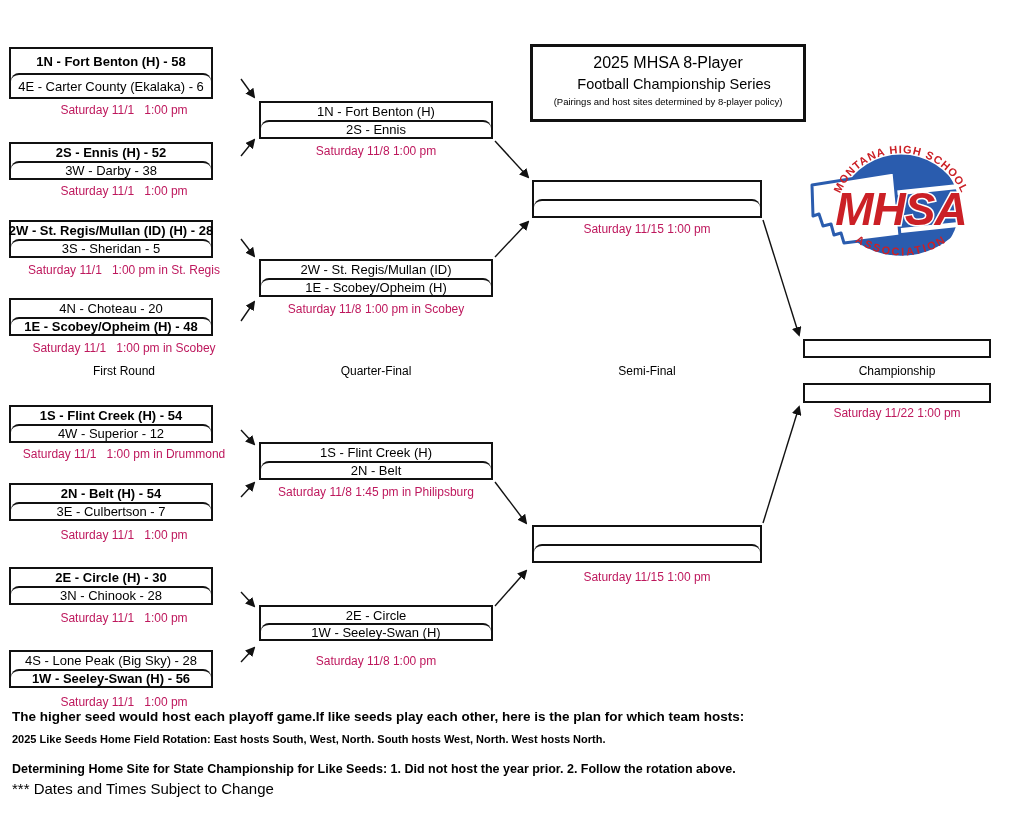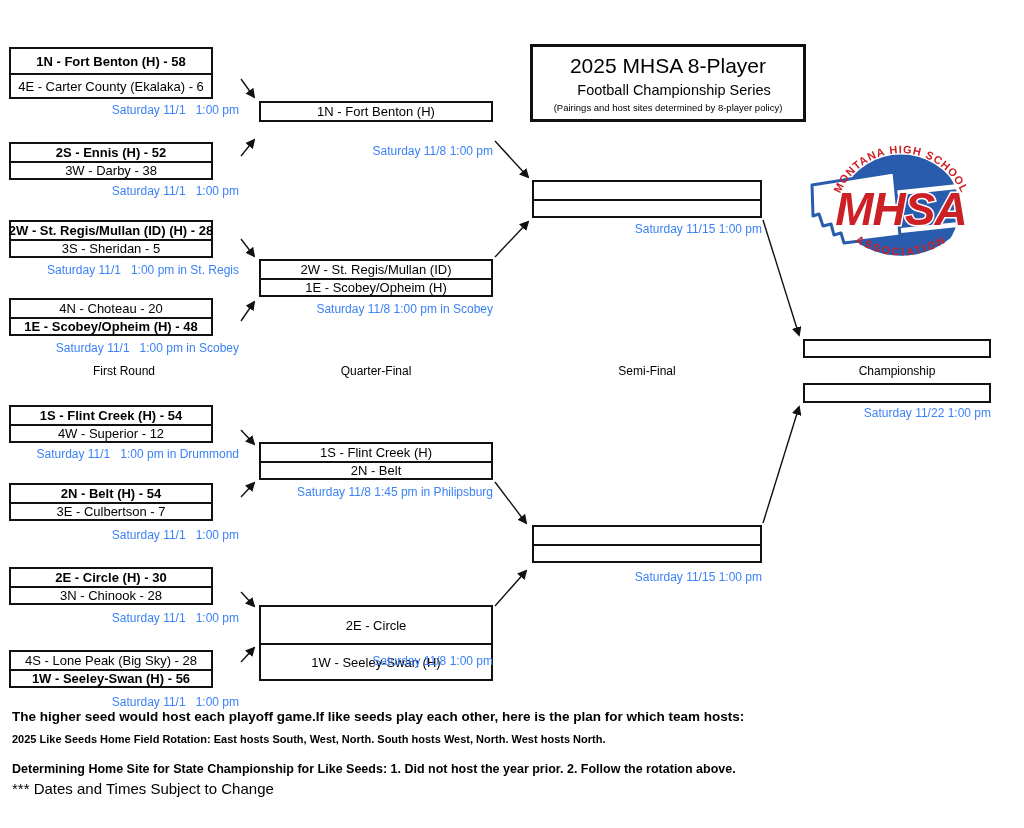--- a/index.html
+++ b/index.html
@@ -12,42 +12,42 @@
   }
   .lines { position: absolute; left: 0; top: 0; z-index: 0; }
   .match {
     position: absolute; left: 9px; width: 204px;
     border: 2.5px solid #111; background: #fff; z-index: 2;
   }
   .slot {
     height: 17px; display: flex; align-items: center; justify-content: center;
     font-size: 13px; white-space: nowrap; background: #fff;
   }
-  .slot + .slot { border-top: 2.5px solid #111; }
+  .slot + .slot { border-top: 2.5px solid #111; border-radius: 8px; }
   .winner { font-weight: bold; }
   .tall .slot { height: 24px; }
-  .mid .slot { height: 36px; }
+  .mid .slot { height: 16px; }
   .qf { left: 259px; width: 234px; }
   .sf { left: 532px; width: 230px; }
   .champ-slot {
     position: absolute; left: 803px; width: 188px;
     border: 2.5px solid #111; background: #fff; z-index: 2;
   }
   .date {
-    position: absolute; font-size: 12px; text-align: right;
-    white-space: nowrap; z-index: 2; color: #3b82f6;
+    position: absolute; font-size: 12px; text-align: center;
+    white-space: nowrap; z-index: 2; color: #be185d;
   }
   .roundlabel {
     position: absolute; top: 364px; font-size: 12px; text-align: center; z-index: 2;
   }
   .titlebox {
     position: absolute; left: 530px; top: 44px; width: 276px; height: 78px;
     border: 3px solid #111; background: #fff; text-align: center; z-index: 2;
   }
-  .titlebox .t1 { font-size: 21px; margin-top: 7px; font-weight: 500; }
+  .titlebox .t1 { font-size: 16px; margin-top: 7px; font-weight: 500; }
   .titlebox .t2 { font-size: 14.5px; margin-top: 4px; margin-left: 12px; }
   .titlebox .t3 { font-size: 9.5px; margin-top: 4px; }
   .note { position: absolute; left: 12px; white-space: nowrap; z-index: 2; }
   .n1 { top: 709px; font-size: 13.5px; font-weight: bold; }
   .n2 { top: 733px; font-size: 11px; font-weight: bold; }
   .n3 { top: 762px; font-size: 12.5px; font-weight: bold; }
   .n4 { top: 780px; font-size: 15px; }
   .logo { position: absolute; left: 806px; top: 130px; z-index: 1; }
 </style>
 </head>
@@ -155,20 +155,21 @@
   <div class="date" style="left:9px;top:611px;width:230px">Saturday 11/1 &nbsp; 1:00 pm</div>
 
   <div class="match" style="top:650px">
     <div class="slot">4S - Lone Peak (Big Sky) - 28</div>
     <div class="slot winner">1W - Seeley-Swan (H) - 56</div>
   </div>
   <div class="date" style="left:9px;top:695px;width:230px">Saturday 11/1 &nbsp; 1:00 pm</div>
 
   <div class="match qf" style="top:101px">
     <div class="slot">1N - Fort Benton (H)</div>
+    <div class="slot">2S - Ennis</div>
   </div>
   <div class="date" style="left:259px;top:144px;width:234px">Saturday 11/8 1:00 pm</div>
 
   <div class="match qf" style="top:259px">
     <div class="slot">2W - St. Regis/Mullan (ID)</div>
     <div class="slot">1E - Scobey/Opheim (H)</div>
   </div>
   <div class="date" style="left:259px;top:302px;width:234px">Saturday 11/8 1:00 pm in Scobey</div>
 
   <div class="match qf" style="top:442px">

